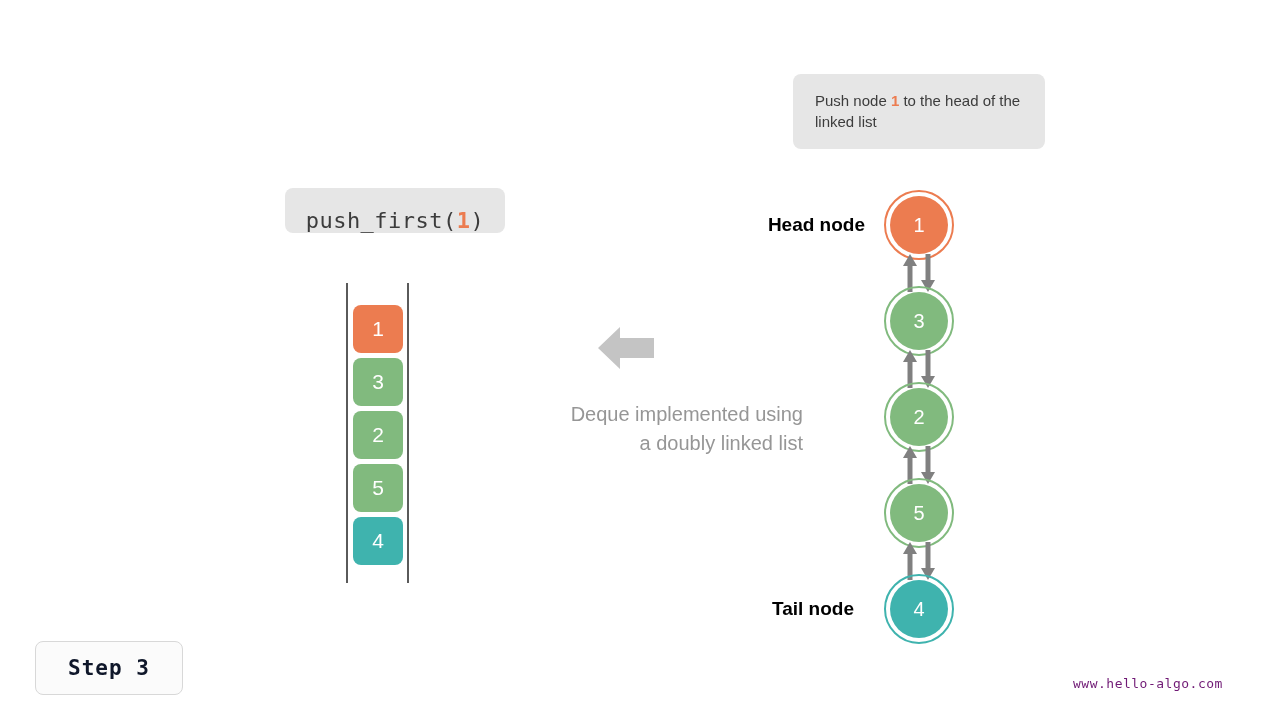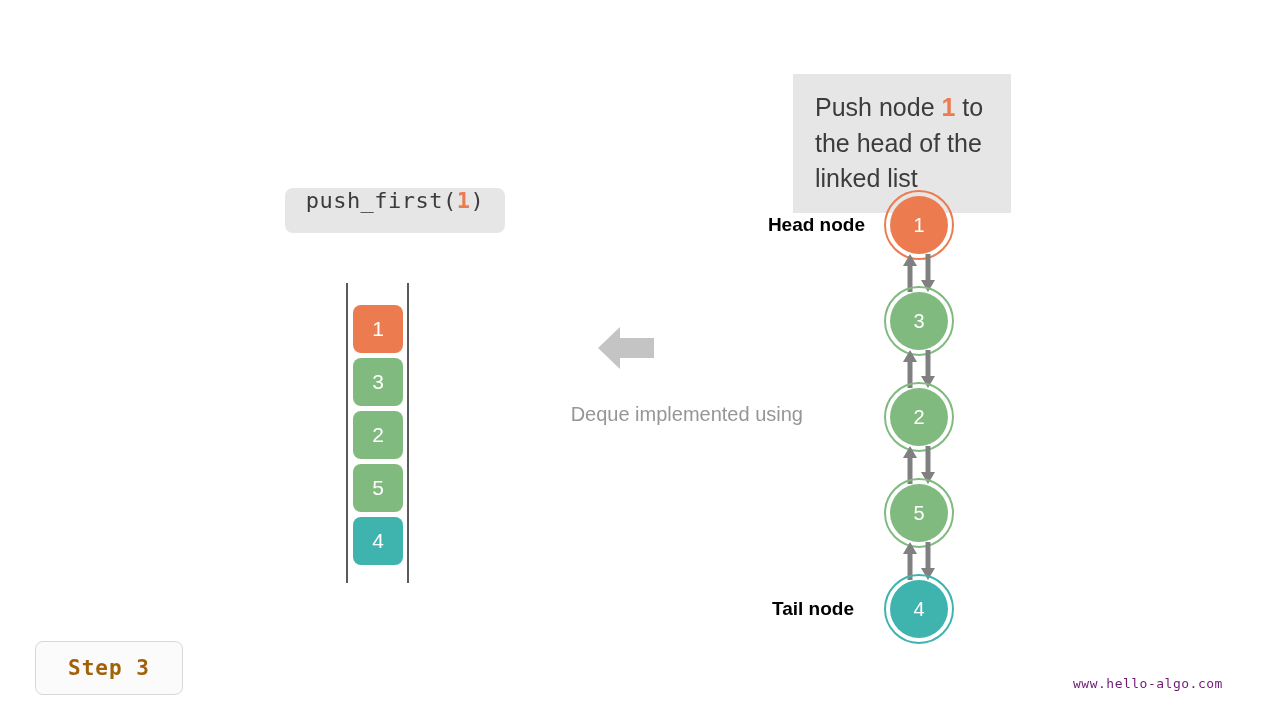--- a/index.html
+++ b/index.html
@@ -4,32 +4,32 @@
 <style>
   html,body{margin:0;padding:0;}
   body{
     width:1280px;height:720px;background:#ffffff;position:relative;overflow:hidden;
     font-family:"Liberation Sans", sans-serif;
   }
   .abs{position:absolute;}
 
   
   #caption-box{
-    left:793px;top:74px;width:218px;
-    background:#e6e6e6;border-radius:0;
+    left:793px;top:74px;width:252px;
+    background:#e6e6e6;border-radius:8px;
     padding:16px 22px;box-sizing:border-box;
-    color:#3c3c3c;font-size:25px;line-height:1.42;
+    color:#3c3c3c;font-size:15px;line-height:1.42;
   }
   #caption-box .hl{color:#ec7c50;font-weight:bold;}
 
   
   #code-label{
     left:285px;top:188px;width:220px;height:45px;
     background:#e6e6e6;border-radius:8px;
-    display:flex;align-items:flex-start;justify-content:center;
+    display:flex;align-items:flex-end;justify-content:center;
     font-family:"DejaVu Sans Mono", monospace;
     font-size:22px;color:#3c3c3c;letter-spacing:0.5px;
   }
   #code-label .hl{color:#ec7c50;font-weight:bold;}
 
   
   #stack-area{left:340px;top:283px;width:80px;height:300px;}
   .rail{position:absolute;top:0;width:2px;height:300px;background:#5a5a5a;}
   #rail-left{left:6px;}
   #rail-right{left:67px;}
@@ -67,21 +67,21 @@
   }
   #head-label{left:645px;top:214px;}
   #tail-label{left:634px;top:598px;}
 
   
   #step-badge{
     left:35px;top:641px;width:146px;height:52px;
     background:#fbfbfb;border:1px solid #d8d8d8;border-radius:8px;
     display:flex;align-items:center;justify-content:center;
     font-family:"DejaVu Sans Mono", monospace;font-weight:bold;
-    font-size:21px;color:#a16207;letter-spacing:1px;
+    font-size:21px;color:#0f172a;letter-spacing:1px;
   }
 
   
   #watermark{
     left:1073px;top:676px;
     font-family:"DejaVu Sans Mono", monospace;
     font-size:13px;color:#701a75;letter-spacing:0.5px;
   }
 </style>
 </head>
@@ -116,20 +116,21 @@
     <span>4</span>
   </div>
 </div>
 
 <svg class="abs" id="mid-arrow" viewBox="0 0 56 46">
   <path d="M0 23 L22 2 L22 13 L56 13 L56 33 L22 33 L22 44 Z" fill="#c4c4c4"></path>
 </svg>
 
 <div class="abs" id="mid-note">
   <div>Deque implemented using</div>
+  <div>a doubly linked list</div>
 </div>
 
 <div class="side-label" id="head-label">Head node</div>
 <div class="side-label" id="tail-label">Tail node</div>
 
 <div class="abs" id="list-area">
 
   <div class="node" style="top:8px;background:#ec7c50;color:#ec7c50;">
     <span class="node-num" style="color:#fff;">1</span>
   </div>

